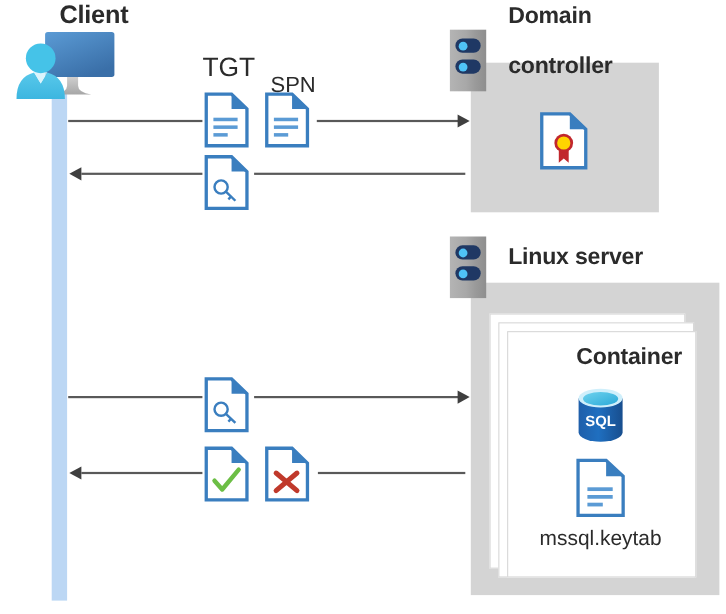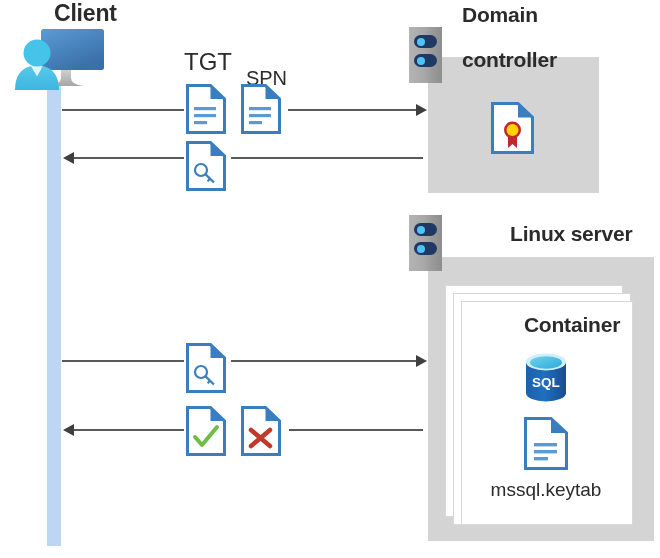--- a/index.html
+++ b/index.html
@@ -146,21 +146,21 @@
 
   <div class="abs rack" style="left:409px;top:215px;width:33px;height:56px;">
     <div class="pill" style="left:5px;top:8px;width:23px;height:13px;">
       <div class="dot"></div>
     </div>
     <div class="pill" style="left:5px;top:27px;width:23px;height:13px;">
       <div class="dot"></div>
     </div>
   </div>
 
-  <div class="abs title-bold" style="left:462px;top:221px;font-size:21px;line-height:25px;margin-left:48px;">Linux server</div>
+  <div class="abs title-bold" style="left:462px;top:221px;font-size:21px;line-height:25px;">Linux server</div>
 
   <div class="abs card" style="left:445px;top:285px;width:176px;height:230px;"></div>
   <div class="abs card" style="left:453px;top:293px;width:176px;height:230px;"></div>
   <div class="abs card" style="left:461px;top:301px;width:170px;height:222px;"></div>
 
   <div class="abs title-bold" style="left:487px;top:312px;width:170px;text-align:center;font-size:21px;line-height:25px;">Container</div>
 
   <div class="abs" style="left:521px;top:351px;width:50px;height:53px;">
     <svg width="50" height="53" viewBox="0 0 50 53">
       <defs>

